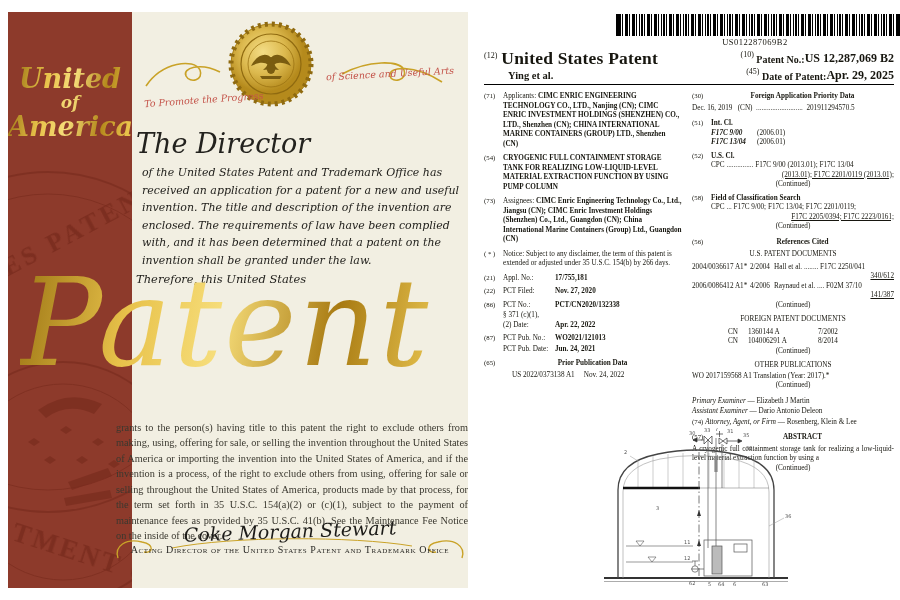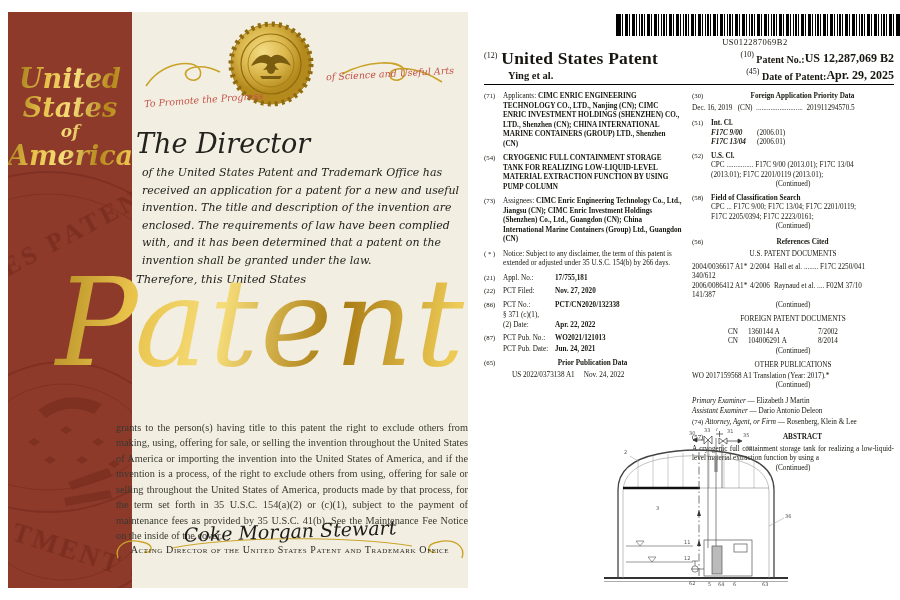--- a/index.html
+++ b/index.html
@@ -18,21 +18,21 @@
   .seal{position:absolute;left:219px;top:8px;}
   .flourish{position:absolute;}
   .motto{position:absolute;font-family:"DejaVu Serif",serif;font-style:italic;color:#c4544a;font-size:9.5px;white-space:nowrap;}
   .motto-left{left:136px;top:82px;transform:rotate(-4deg);}
   .motto-right{left:318px;top:56px;transform:rotate(-3deg);}
   .script-block{position:absolute;left:128px;width:328px;text-align:left;color:#23221e;
       font-family:"DejaVu Serif",serif;font-style:italic;}
   .director-heading{top:116px;font-size:27px;}
   .director-para{top:152px;font-size:11px;line-height:1.6;padding:0 6px;}
   .therefore-line{top:260px;font-size:11.5px;}
-  .patent-script{position:absolute;left:12px;top:244px;width:446px;text-align:right;
+  .patent-script{position:absolute;left:12px;top:244px;width:446px;text-align:left;
       font-family:"DejaVu Serif",serif;font-style:italic;font-size:122px;line-height:1.1;letter-spacing:2px;
       background:linear-gradient(100deg,#9c7514 0%,#e8c24a 25%,#f6dd7a 45%,#a87a12 70%,#edca55 95%);
       -webkit-background-clip:text;background-clip:text;color:transparent;}
   .grant-para{position:absolute;left:108px;top:408px;width:352px;font-size:10.3px;line-height:1.5;
       color:#3a382f;text-align:justify;font-family:"Liberation Serif",serif;}
   .sig-zone{position:absolute;left:104px;top:508px;width:356px;height:60px;text-align:center;}
   .sig-flourish{position:absolute;top:14px;left:0;}
   .signature{position:relative;font-family:"DejaVu Serif",serif;font-style:italic;font-size:19px;color:#1c1b18;
       transform:rotate(-2deg);z-index:2;}
   .sig-title{position:relative;margin-top:2px;font-variant:small-caps;letter-spacing:0.6px;font-size:10px;color:#2b2a26;z-index:2;}
@@ -59,21 +59,21 @@
   .colR{position:absolute;left:214px;top:92px;width:202px;font-size:7.2px;line-height:1.32;}
   .frow{display:grid;grid-template-columns:19px 1fr;margin-bottom:5px;}
   .tag{font-size:6.8px;}
   .b{font-weight:bold;}
   .i{font-style:italic;}
   .bi{font-weight:bold;font-style:italic;}
   .ctr{text-align:center;}
   .val-row{display:grid;grid-template-columns:19px 52px 1fr;margin-bottom:4px;}
   .sub{margin-left:19px;display:grid;grid-template-columns:52px 1fr;}
   .cl-row{display:grid;grid-template-columns:46px 1fr;}
-  .right-align{}
+  .right-align{text-align:right;text-decoration:underline;}
   .usdoc{display:grid;grid-template-columns:58px 24px 1fr;}
   .fdoc{display:grid;grid-template-columns:20px 70px 1fr;justify-items:start;margin:0 auto;width:130px;}
   .exam{margin-bottom:1px;}
   .fig{position:absolute;left:118px;top:428px;}
   .fig text{font-size:5px;fill:#555;font-family:"DejaVu Sans",sans-serif;}
 </style>
 </head>
 <body>
 
 <div class="left-page">
@@ -97,21 +97,20 @@
           <path d="M36,448 l6,-4 6,4 -6,4 Z"></path>
         <path d="M68,448 l6,-4 6,4 -6,4 Z"></path>
           <path d="M100,452 l6,-4 6,4 -6,4 Z"></path>
         <path d="M30,398 q30,-22 64,-6 l-8,10 q-26,-12 -48,4 Z"></path>
         <path d="M60,470 l40,-14 4,8 -40,14 Z"></path>
           <path d="M56,486 l46,-8 2,8 -46,8 Z"></path>
       </g>
     </svg>
     <div class="band-title">
       <div>United</div>
-      <div>States</div>
       <div class="small">of</div>
       <div>America</div>
     </div>
   </div>
 
   <svg class="seal" width="88" height="88">
     <defs>
       <radialGradient id="sealg" cx="40%" cy="35%">
         <stop offset="0%" stop-color="#f4dd86"></stop>
           <stop offset="55%" stop-color="#dcb94e"></stop>

